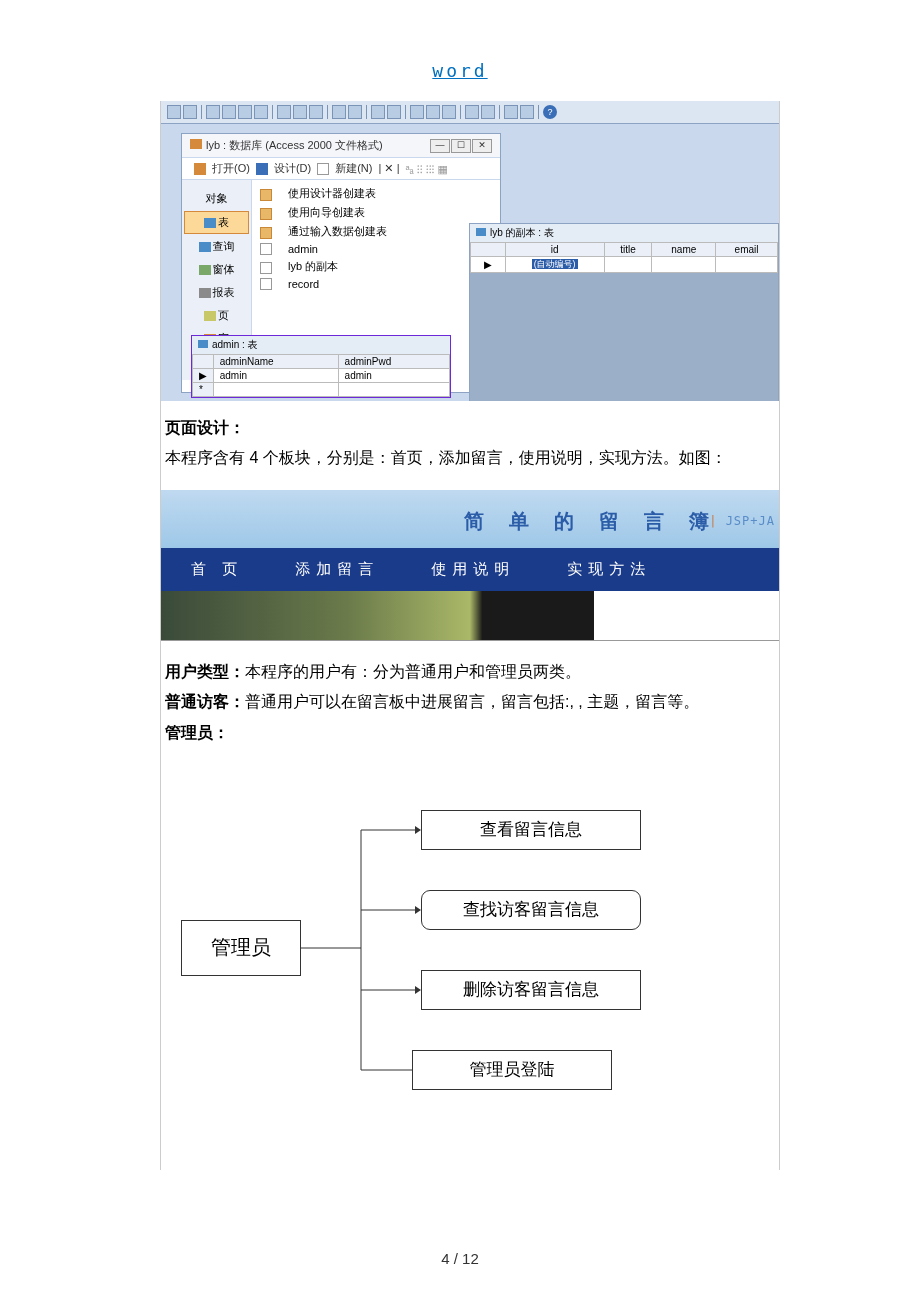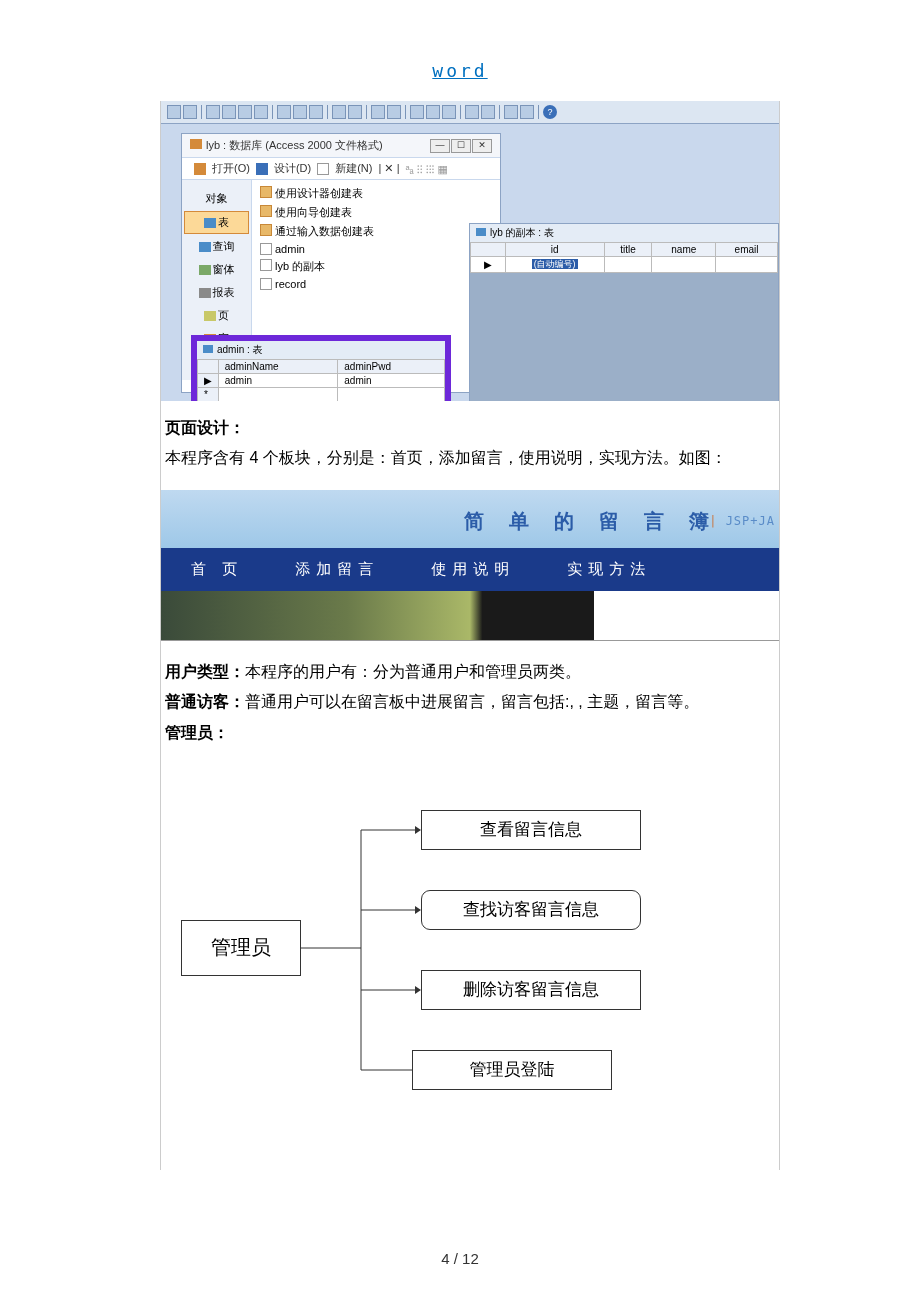--- a/index.html
+++ b/index.html
@@ -21,25 +21,25 @@
     .db-toolbar2 { padding: 3px 12px; font-size: 11px; color: #333; border-bottom: 1px solid #c9d8ed; display: flex; gap: 6px; align-items: center; }
     .db-toolbar2 .icon { width: 12px; height: 12px; display: inline-block; background: #d48a3a; }
     .db-toolbar2 .icon.blue { background: #3a6fb8; }
     .db-toolbar2 .icon.white { background: #fff; border: 1px solid #999; }
     .db-body { display: flex; height: 200px; }
     .db-sidebar { width: 70px; background: #ebf0f8; border-right: 1px solid #c9d8ed; padding: 8px 2px; }
     .db-sidebar .cat { font-size: 11px; padding: 3px 4px; text-align: center; margin-bottom: 2px; }
     .db-sidebar .cat.active { background: #fcd998; border: 1px solid #d48a3a; }
     .db-sidebar .cat .ci { width: 12px; height: 10px; display: inline-block; margin-right: 2px; vertical-align: middle; }
     .db-list { flex: 1; padding: 4px; font-size: 11px; }
-    .db-list .li { padding: 2px 4px; display: flex; align-items: flex-start; gap: 3px; }
+    .db-list .li { padding: 2px 4px; display: flex; align-items: flex-end; gap: 16px; }
     .db-list .li .ico { width: 12px; height: 12px; border: 1px solid #999; background: #fff; }
     .db-list .li .ico.wiz { background: #e8b868; border-color: #c88838; }
     
-    .admin-table { position: absolute; left: 30px; top: 234px; width: 260px; background: #fff; border: 6px solid #6d28d9; font-size: 10px; }
+    .admin-table { position: absolute; left: 30px; top: 234px; width: 260px; background: #fff; border: 1px solid #6d28d9; font-size: 10px; }
     .admin-table .tt { background: #e4ecf6; padding: 2px 6px; }
     .admin-table table { width: 100%; border-collapse: collapse; }
     .admin-table th, .admin-table td { border: 1px solid #bbb; padding: 1px 6px; font-weight: normal; text-align: left; background: #fff; }
     .admin-table th { background: #ebf0f8; }
     .admin-table .rh { width: 14px; background: #ebf0f8; }
     
     .copy-table { position: absolute; right: 0; top: 122px; width: 310px; background: #fff; border: 1px solid #8ca3c4; font-size: 10px; }
     .copy-table .tt { background: #e4ecf6; padding: 2px 6px; }
     .copy-table table { width: 100%; border-collapse: collapse; }
     .copy-table th, .copy-table td { border: 1px solid #bbb; padding: 1px 6px; font-weight: normal; text-align: center; background: #fff; }

